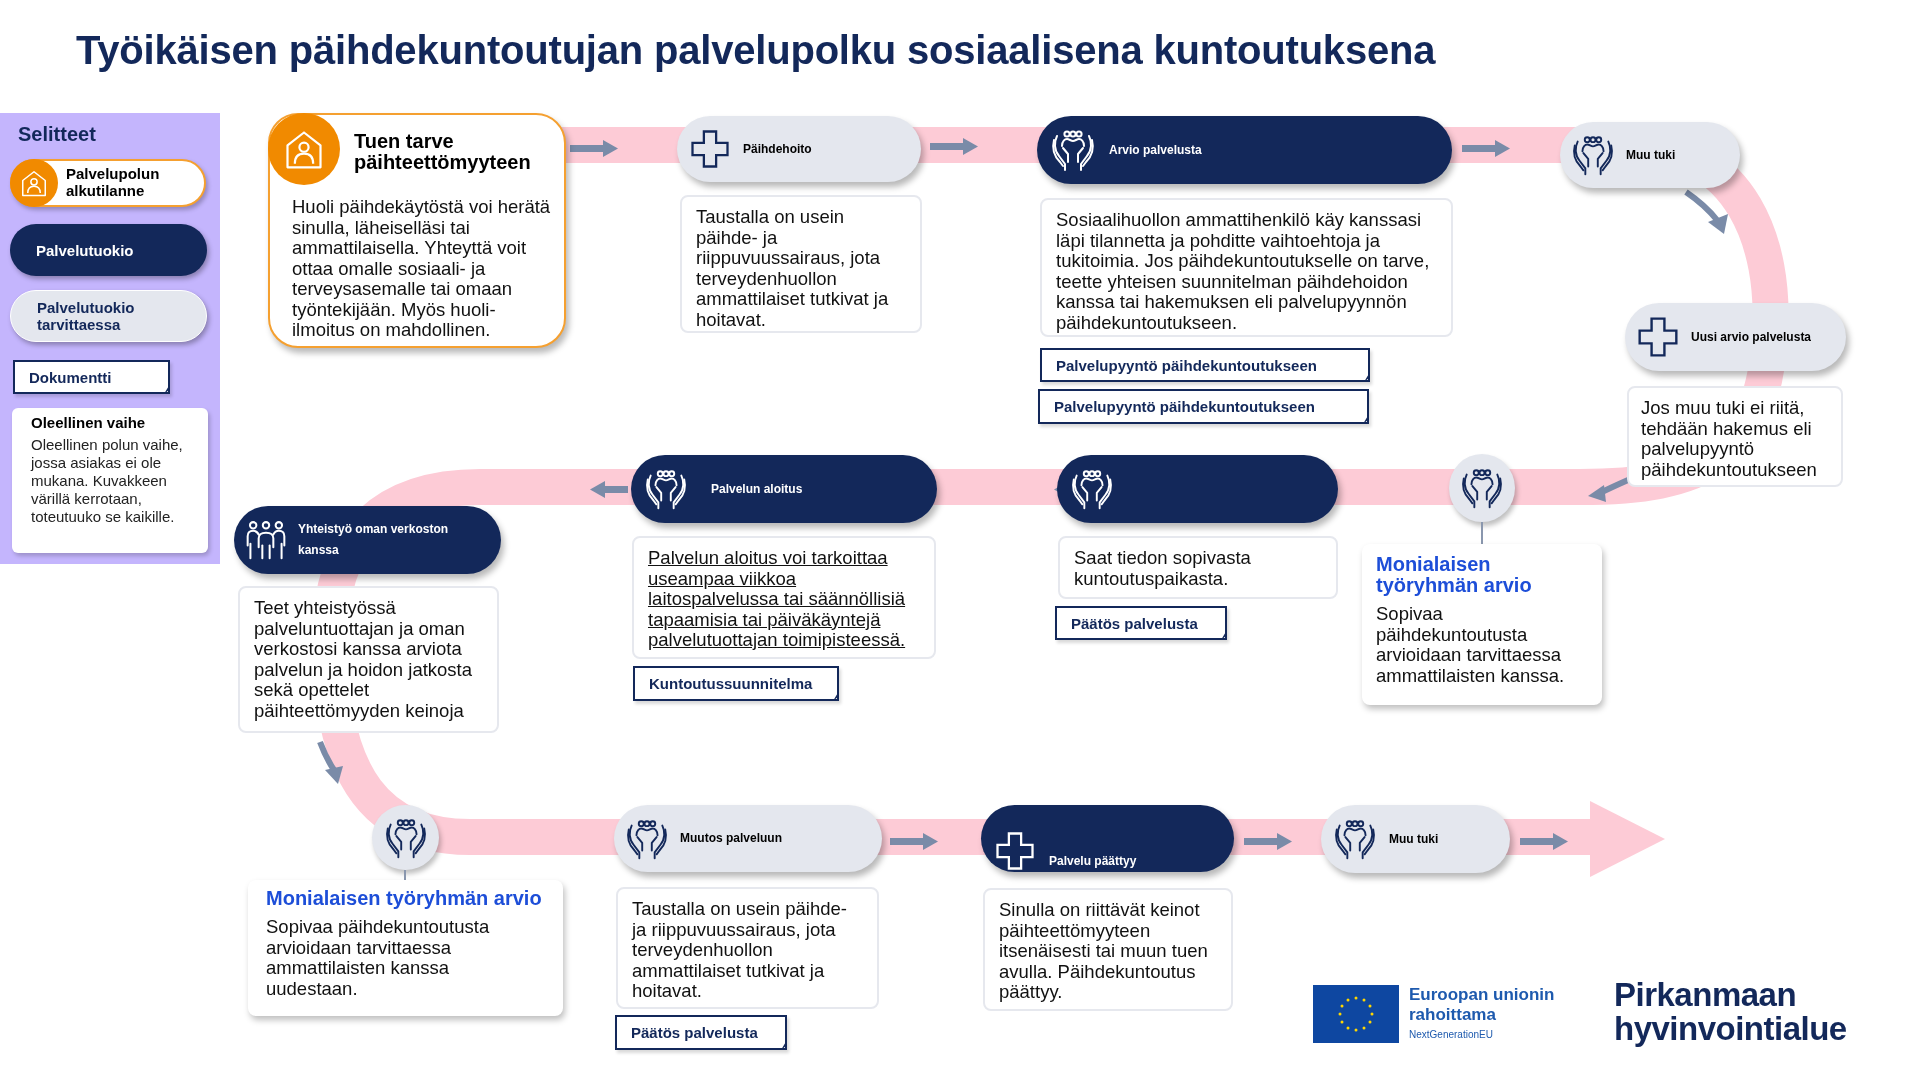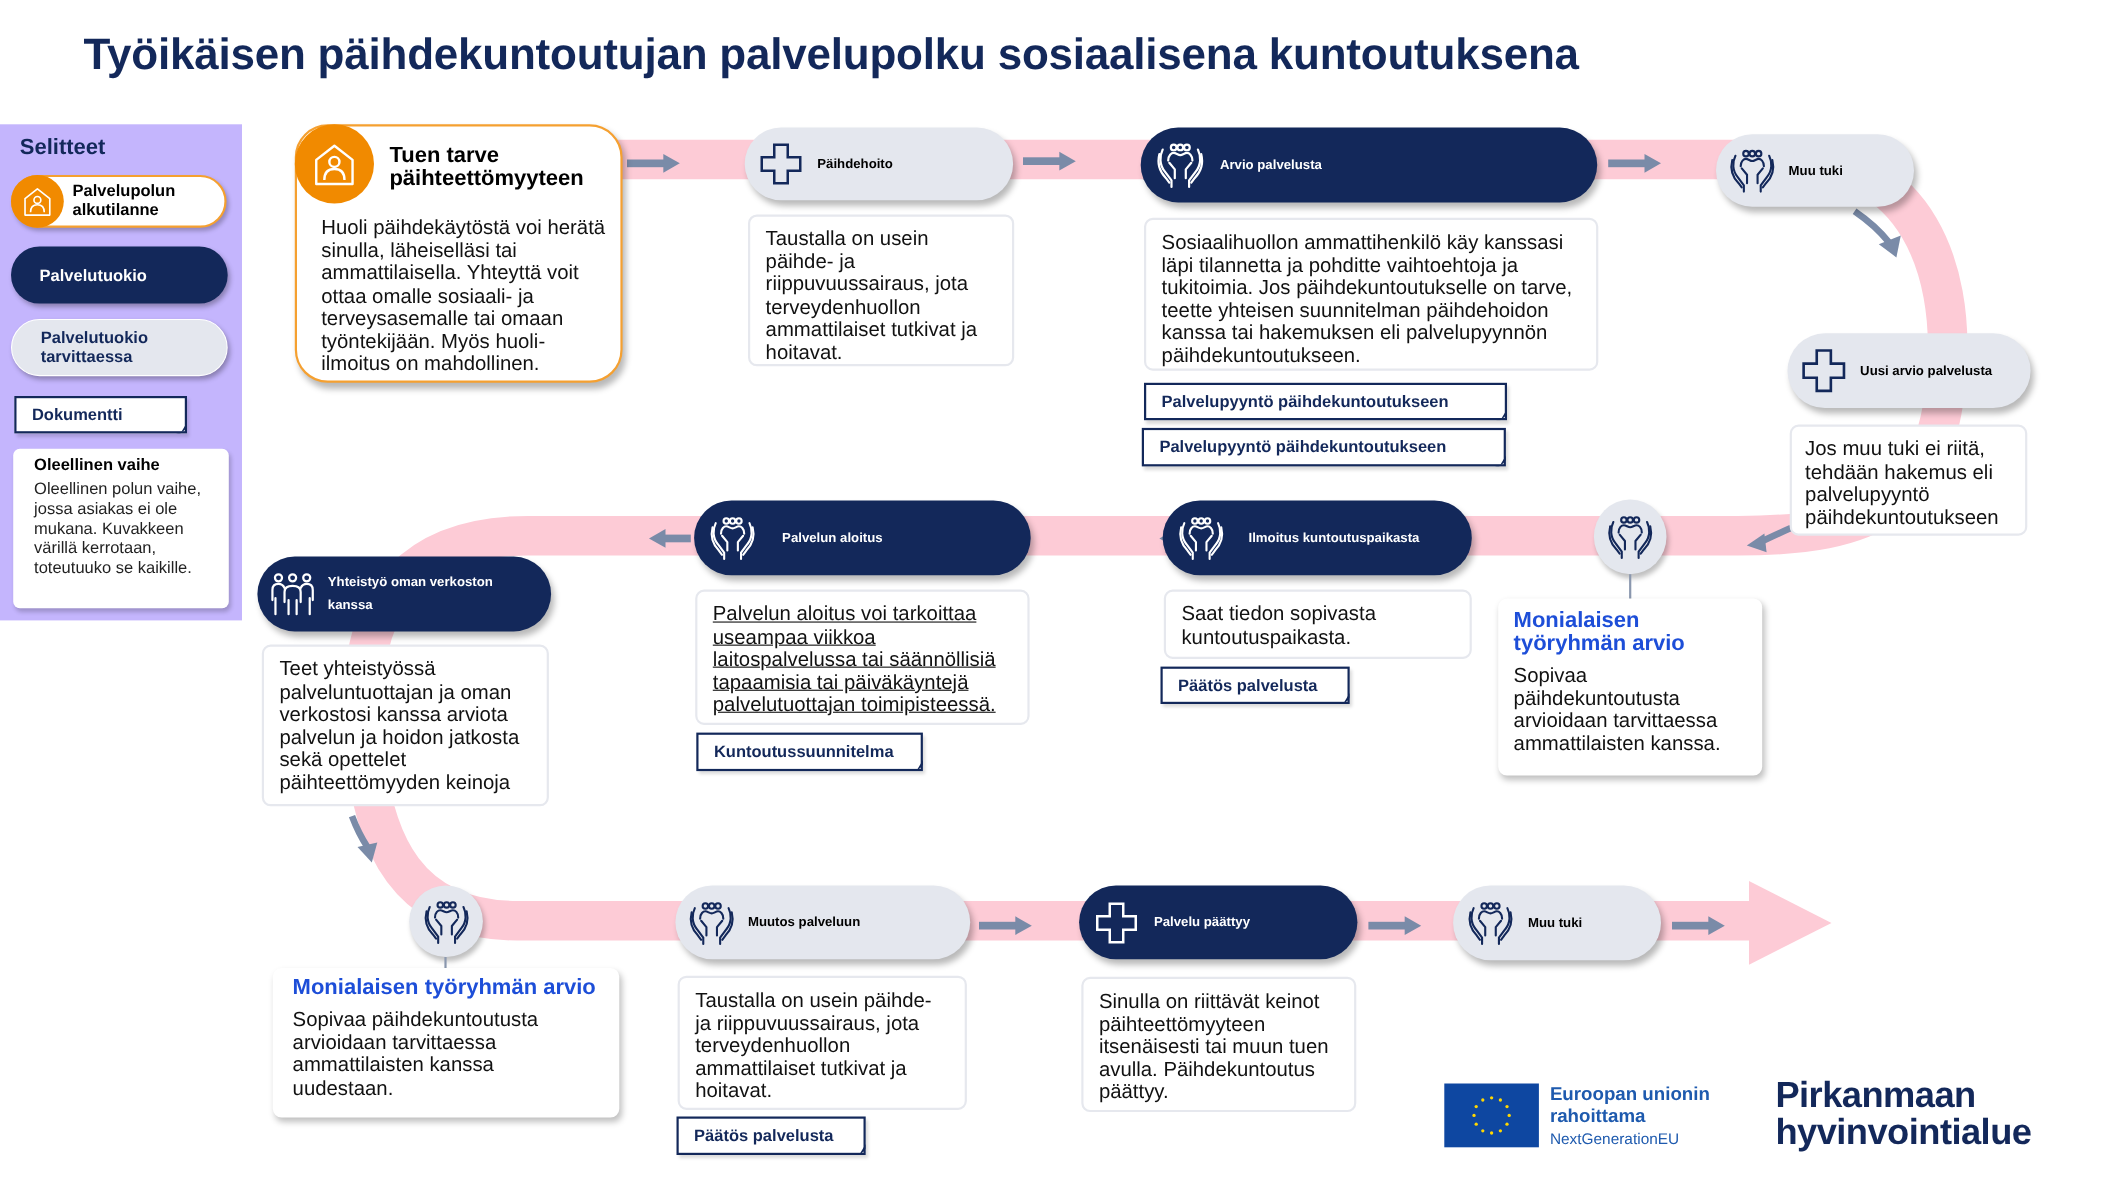--- a/index.html
+++ b/index.html
@@ -44,21 +44,21 @@
   .start-card { position: absolute; left: 268px; top: 113px; width: 298px; height: 235px; background: #fff; border: 2px solid #F5A030; border-radius: 30px; box-shadow: 3px 5px 6px rgba(0,0,0,0.28); }
   .start-card .circ { position: absolute; left: -2px; top: -2px; width: 72px; height: 72px; border-radius: 50%; background: #F18A00; display: flex; align-items: center; justify-content: center; }
   .start-card .h { position: absolute; left: 84px; top: 16px; font-size: 20px; font-weight: bold; line-height: 21px; color: #000; }
   .start-card .t { position: absolute; left: 22px; top: 82px; right: 10px; font-size: 18.5px; line-height: 20.5px; color: #111; }
 
   .connector { position: absolute; width: 2px; background: #8A97AE; }
 
   .eu-flag { position: absolute; left: 1313px; top: 985px; width: 86px; height: 58px; background: #0E47A1; }
   .eu-text { position: absolute; left: 1409px; top: 985px; color: #1E5AAE; }
   .eu-text .l1 { font-size: 17px; font-weight: bold; line-height: 20px; }
-  .eu-text .l3 { font-size: 14px; line-height: 20px; }
+  .eu-text .l3 { font-size: 10px; line-height: 20px; }
   .pirk { position: absolute; left: 1614px; top: 978px; font-size: 33px; font-weight: bold; line-height: 34px; color: #13285A; letter-spacing: -0.5px; }
 </style>
 </head>
 <body>
 
 <svg width="0" height="0" style="position:absolute">
   <defs>
     <symbol id="i-hands" viewBox="0 0 48 48">
       <g fill="none" stroke="currentColor" stroke-width="2" stroke-linecap="round" stroke-linejoin="round">
         <circle cx="18" cy="8" r="2.6"></circle>
@@ -236,21 +236,20 @@
   <div class="h">Monialaisen työryhmän arvio</div>
   <div>Sopivaa päihdekuntoutusta arvioidaan tarvittaessa ammattilaisten kanssa.</div>
 </div>
 
 <div class="pill navy" style="left:1057px;top:455px;width:281px;height:68px;">
   <div class="ico" style="width:70px;color:#fff">
       <svg width="46" height="46">
         <use href="#i-hands"></use>
       </svg>
     </div>
-  <div class="lbl" style="padding-left:8px">Ilmoitus kuntoutuspaikasta</div>
 </div>
 <div class="tbox" style="left:1058px;top:536px;width:280px;height:63px;">Saat tiedon sopivasta kuntoutuspaikasta.</div>
 <div class="doc" style="left:1055px;top:606px;width:172px;height:34px;">
   <span>Päätös palvelusta</span>
   <svg class="fold">
       <use href="#i-fold"></use>
     </svg>
 </div>
 
 <div class="pill navy" style="left:631px;top:455px;width:306px;height:68px;">
@@ -299,21 +298,21 @@
   <div class="lbl">Muutos palveluun</div>
 </div>
 <div class="tbox" style="left:616px;top:887px;width:263px;height:122px;">Taustalla on usein päihde- ja riippuvuussairaus, jota terveydenhuollon ammattilaiset tutkivat ja hoitavat.</div>
 <div class="doc" style="left:615px;top:1015px;width:172px;height:35px;">
   <span>Päätös palvelusta</span>
   <svg class="fold">
       <use href="#i-fold"></use>
     </svg>
 </div>
 
-<div class="pill navy" style="left:981px;top:805px;width:253px;height:67px;">
+<div class="pill navy" style="left:981px;top:805px;width:253px;height:67px;align-items:flex-end;">
   <div class="ico" style="width:68px;color:#fff">
       <svg width="42" height="42">
         <use href="#i-cross"></use>
       </svg>
     </div>
   <div class="lbl">Palvelu päättyy</div>
 </div>
 <div class="tbox" style="left:983px;top:888px;width:250px;height:123px;">Sinulla on riittävät keinot päihteettömyyteen itsenäisesti tai muun tuen avulla. Päihdekuntoutus päättyy.</div>
 
 <div class="pill grey" style="left:1321px;top:805px;width:189px;height:68px;">

